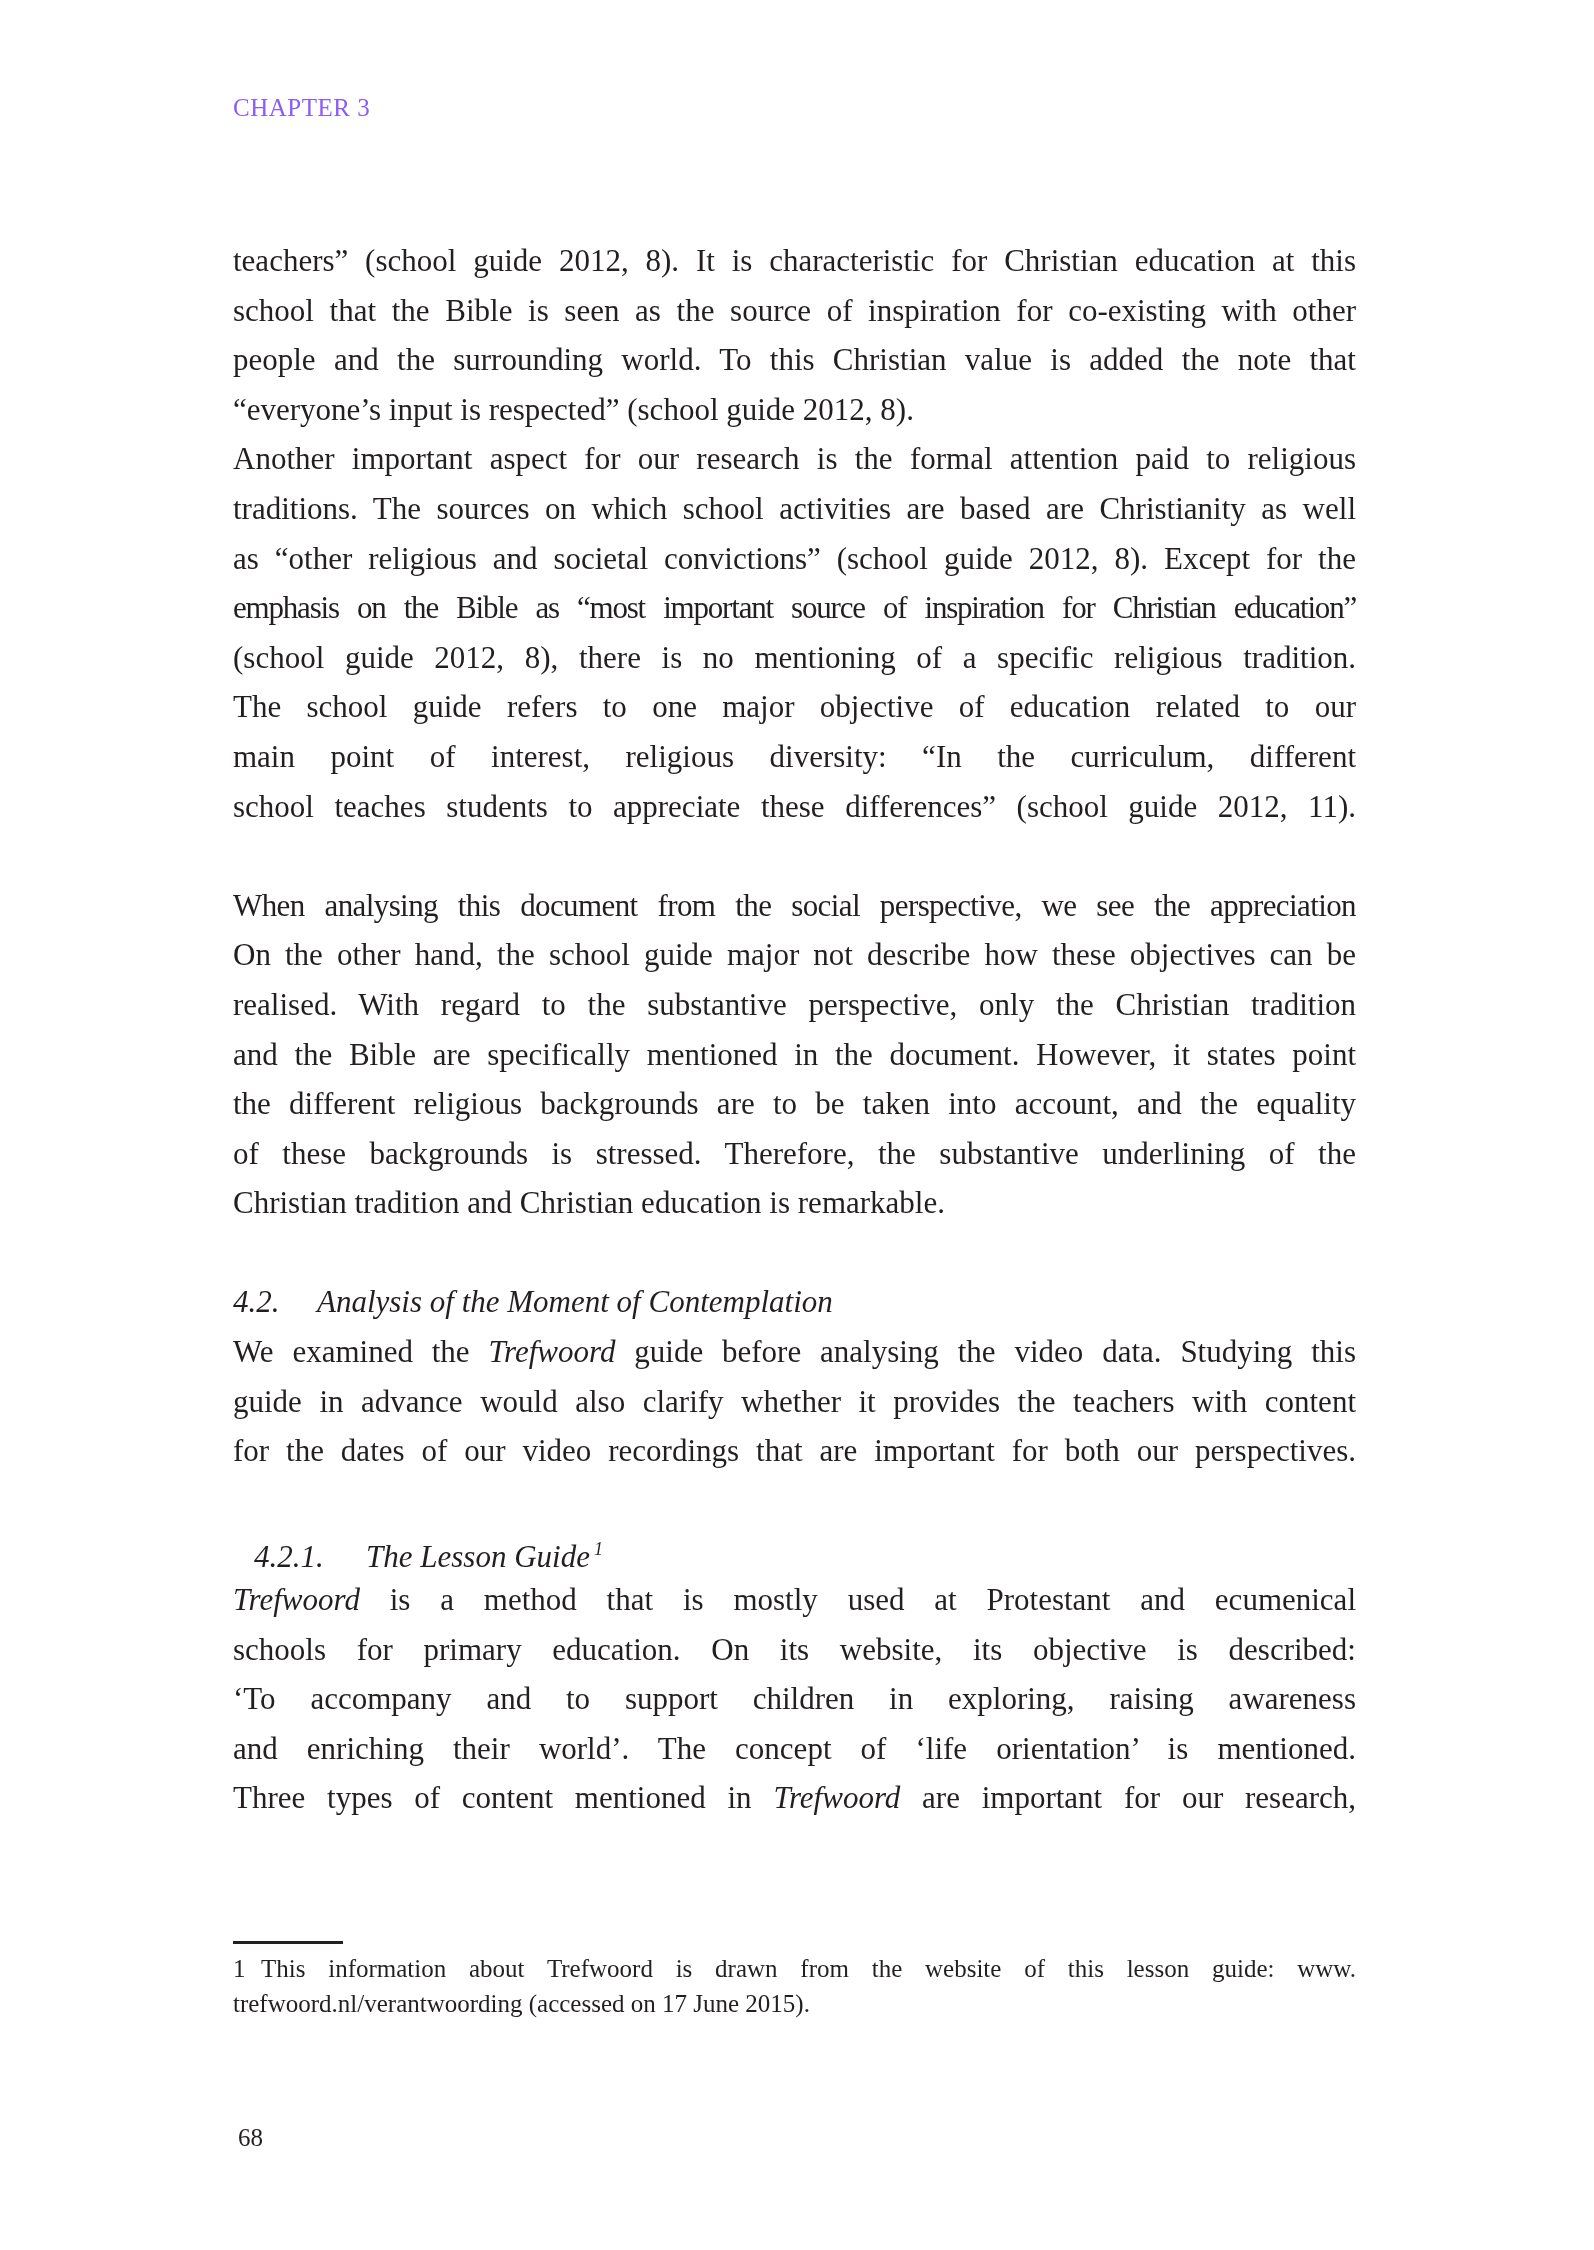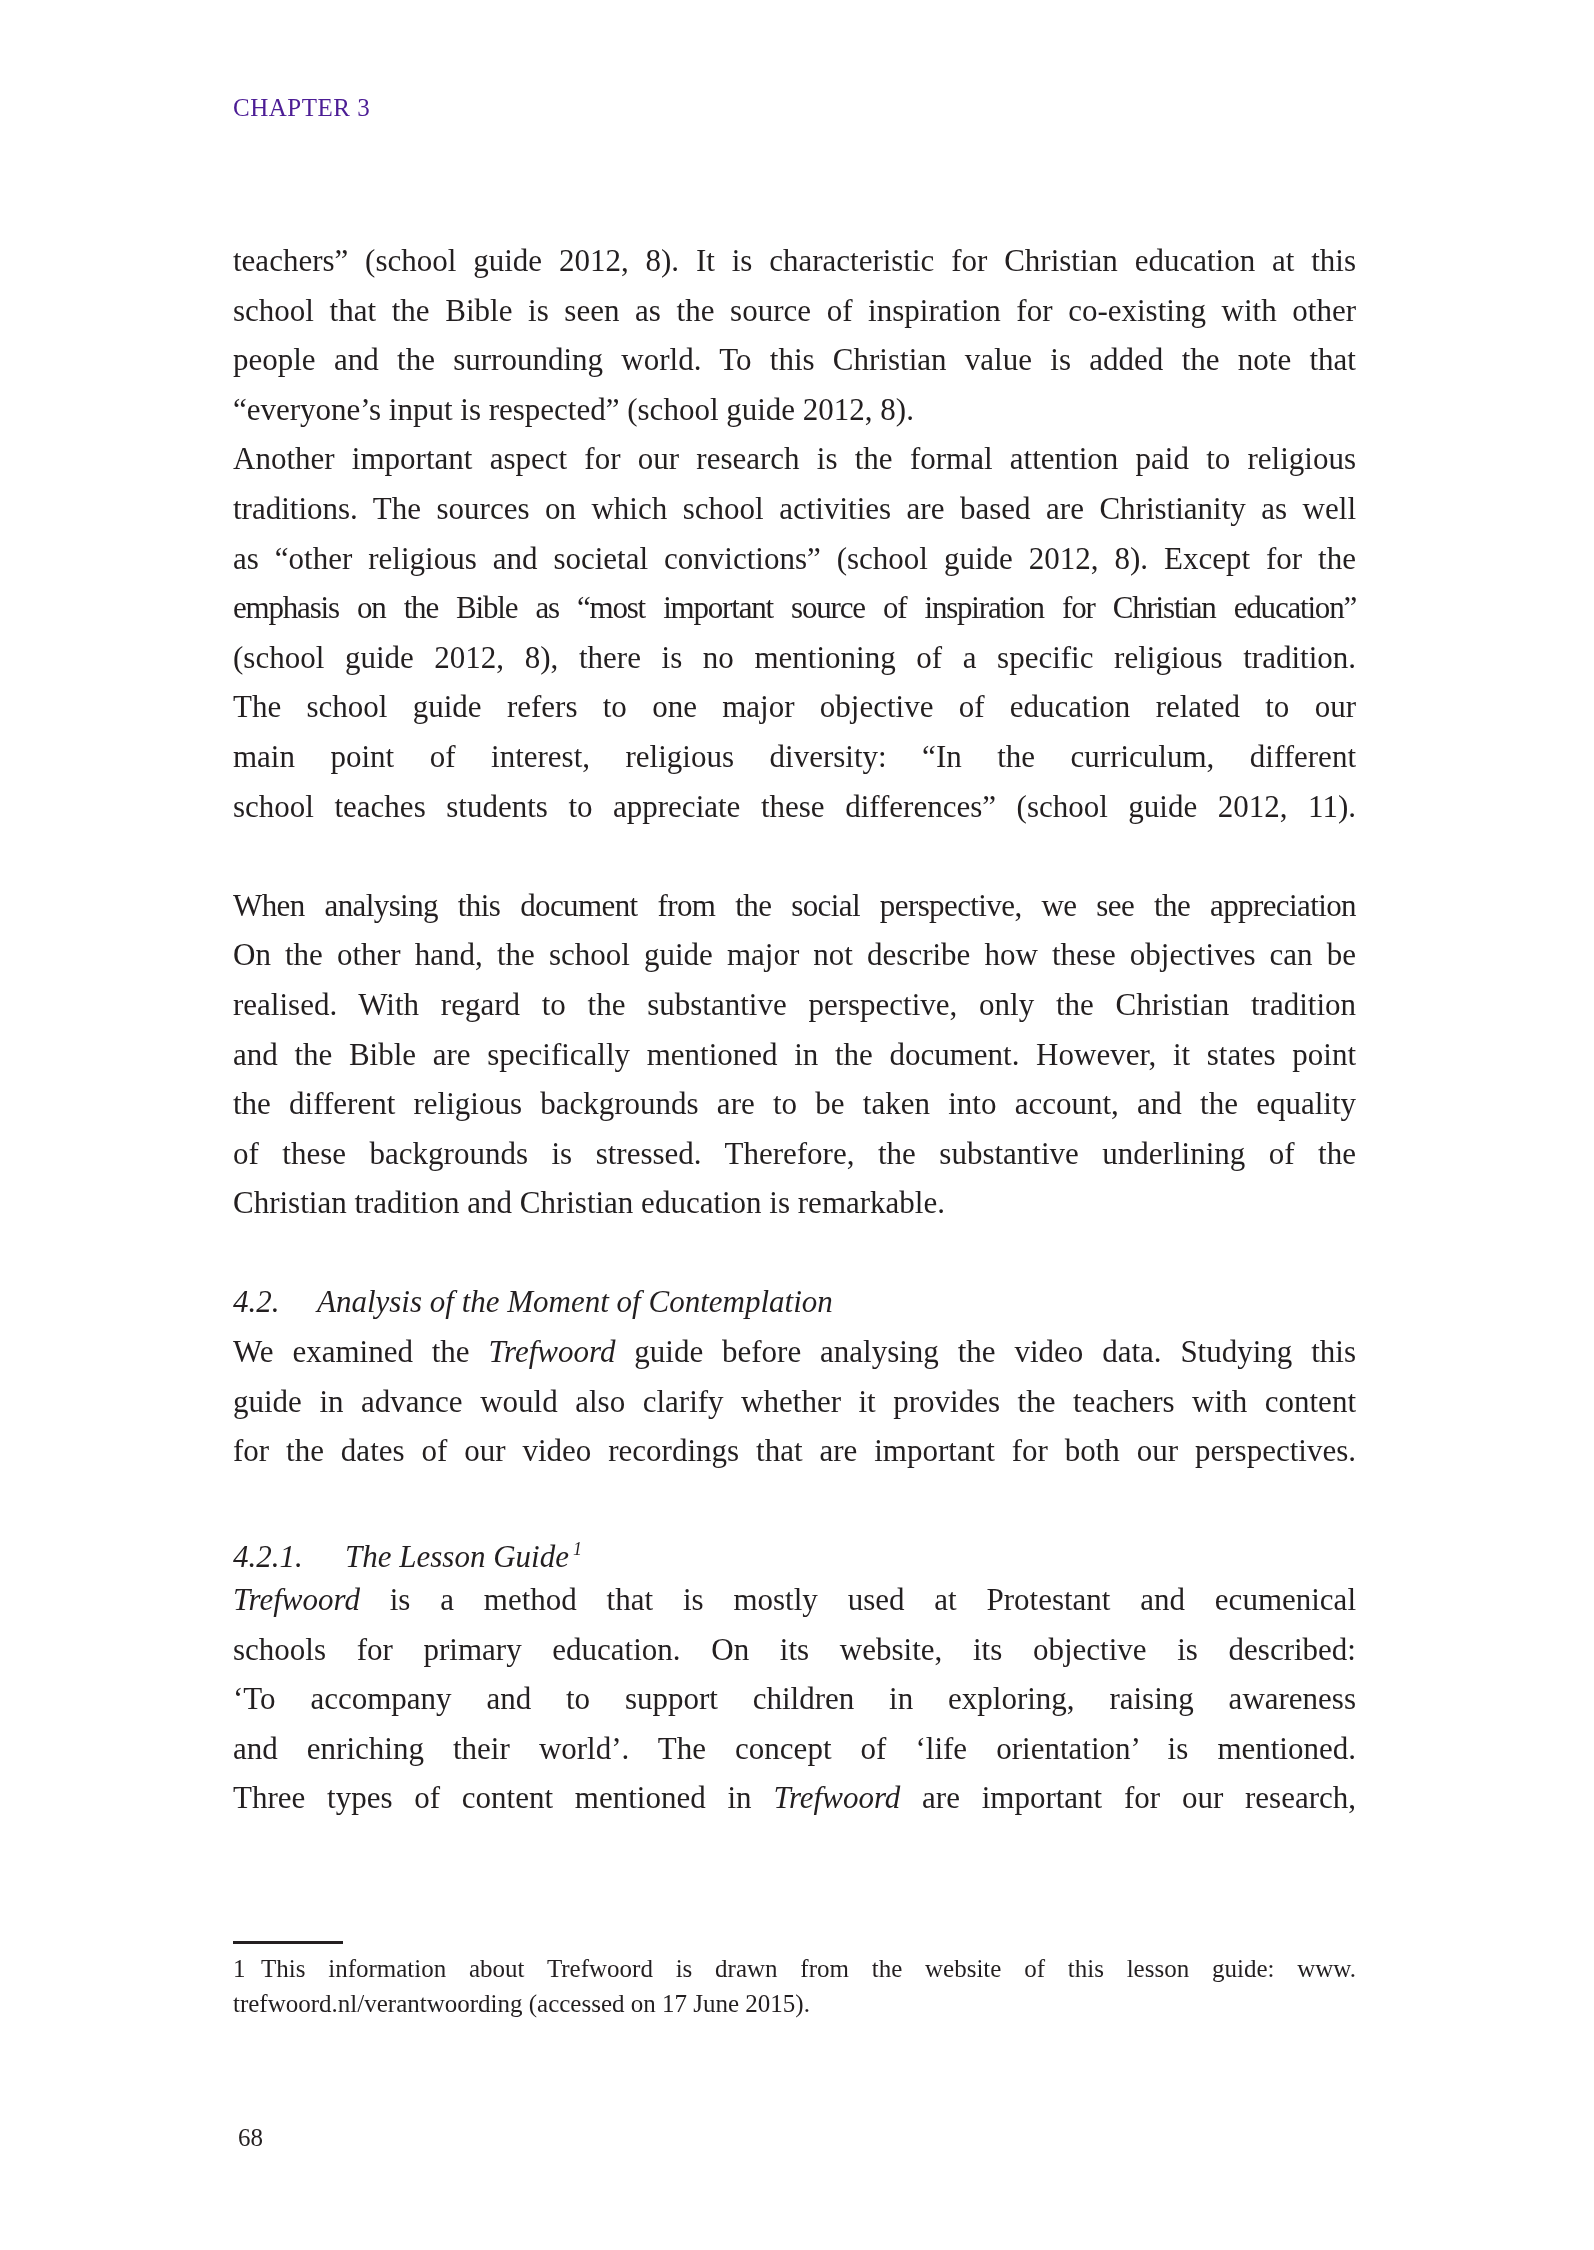--- a/index.html
+++ b/index.html
@@ -14,21 +14,21 @@
       overflow: hidden;
       font-family: "Liberation Serif", "DejaVu Serif", serif;
       color: #231f20;
     }
     .running-head {
       position: absolute;
       left: 233px;
       top: 94px;
       font-size: 25px;
       letter-spacing: 0.5px;
-      color: #4c1d95;
+      color: #8b5cf6;
       font-family: Liberation Serif, serif;
     }
     .body-text {
       position: absolute;
       left: 233px;
       top: 236px;
       width: 1123px;
       font-size: 31px;
       line-height: 49.6px;
     }
@@ -51,20 +51,21 @@
       font-style: italic;
       height: 49.6px;
       white-space: nowrap;
     }
     .heading .num {
       display: inline-block;
       min-width: 84px;
     }
     .heading .num.wide {
       min-width: 112px;
+      margin-left: 21px;
     }
     .heading sup {
       font-size: 18px;
       vertical-align: 12px;
       margin-left: 4px;
     }
     em { font-style: italic; }
     .footnote-rule {
       position: absolute;
       left: 233px;

